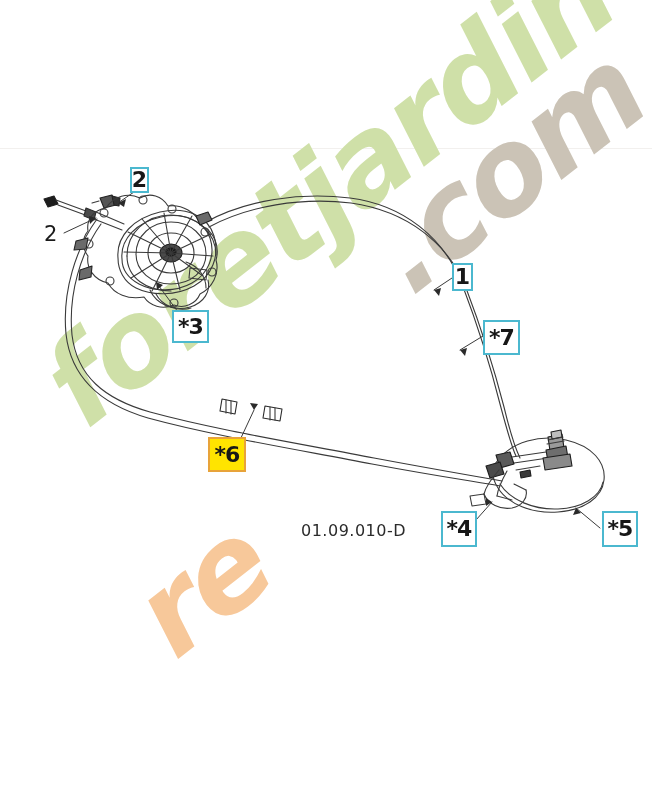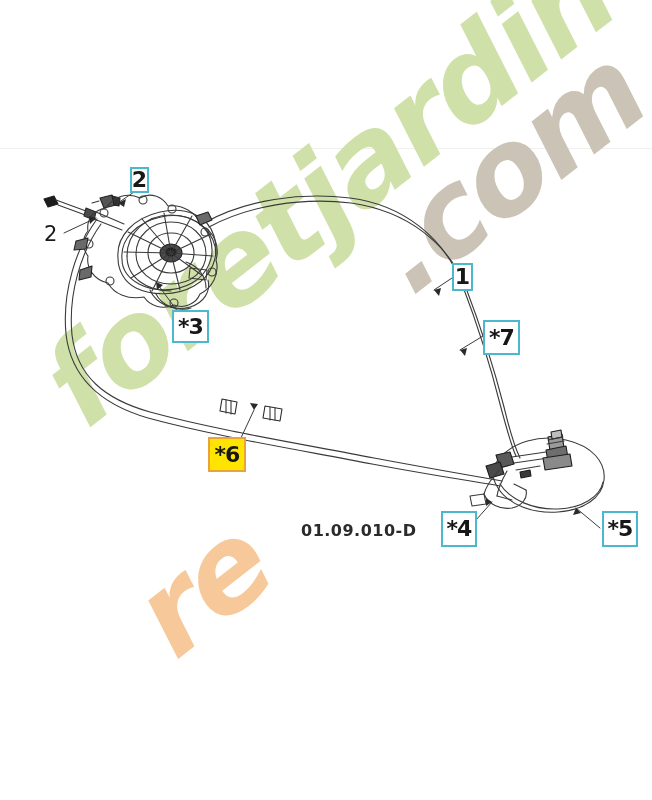--- a/index.html
+++ b/index.html
@@ -98,21 +98,21 @@
     font-size: 21px;
     color: #1a1a1a;
   }
   
   #drawing-number {
     position: absolute;
     left: 301px;
     top: 521px;
     font-family: "DejaVu Sans", sans-serif;
     font-size: 16px;
-    font-weight: bold;
+    font-weight: normal;
     color: #2b2b2b;
     letter-spacing: 0.5px;
   }
   svg { display: block; }
 </style>
 </head>
 <body>
 
 <div id="page">
 

